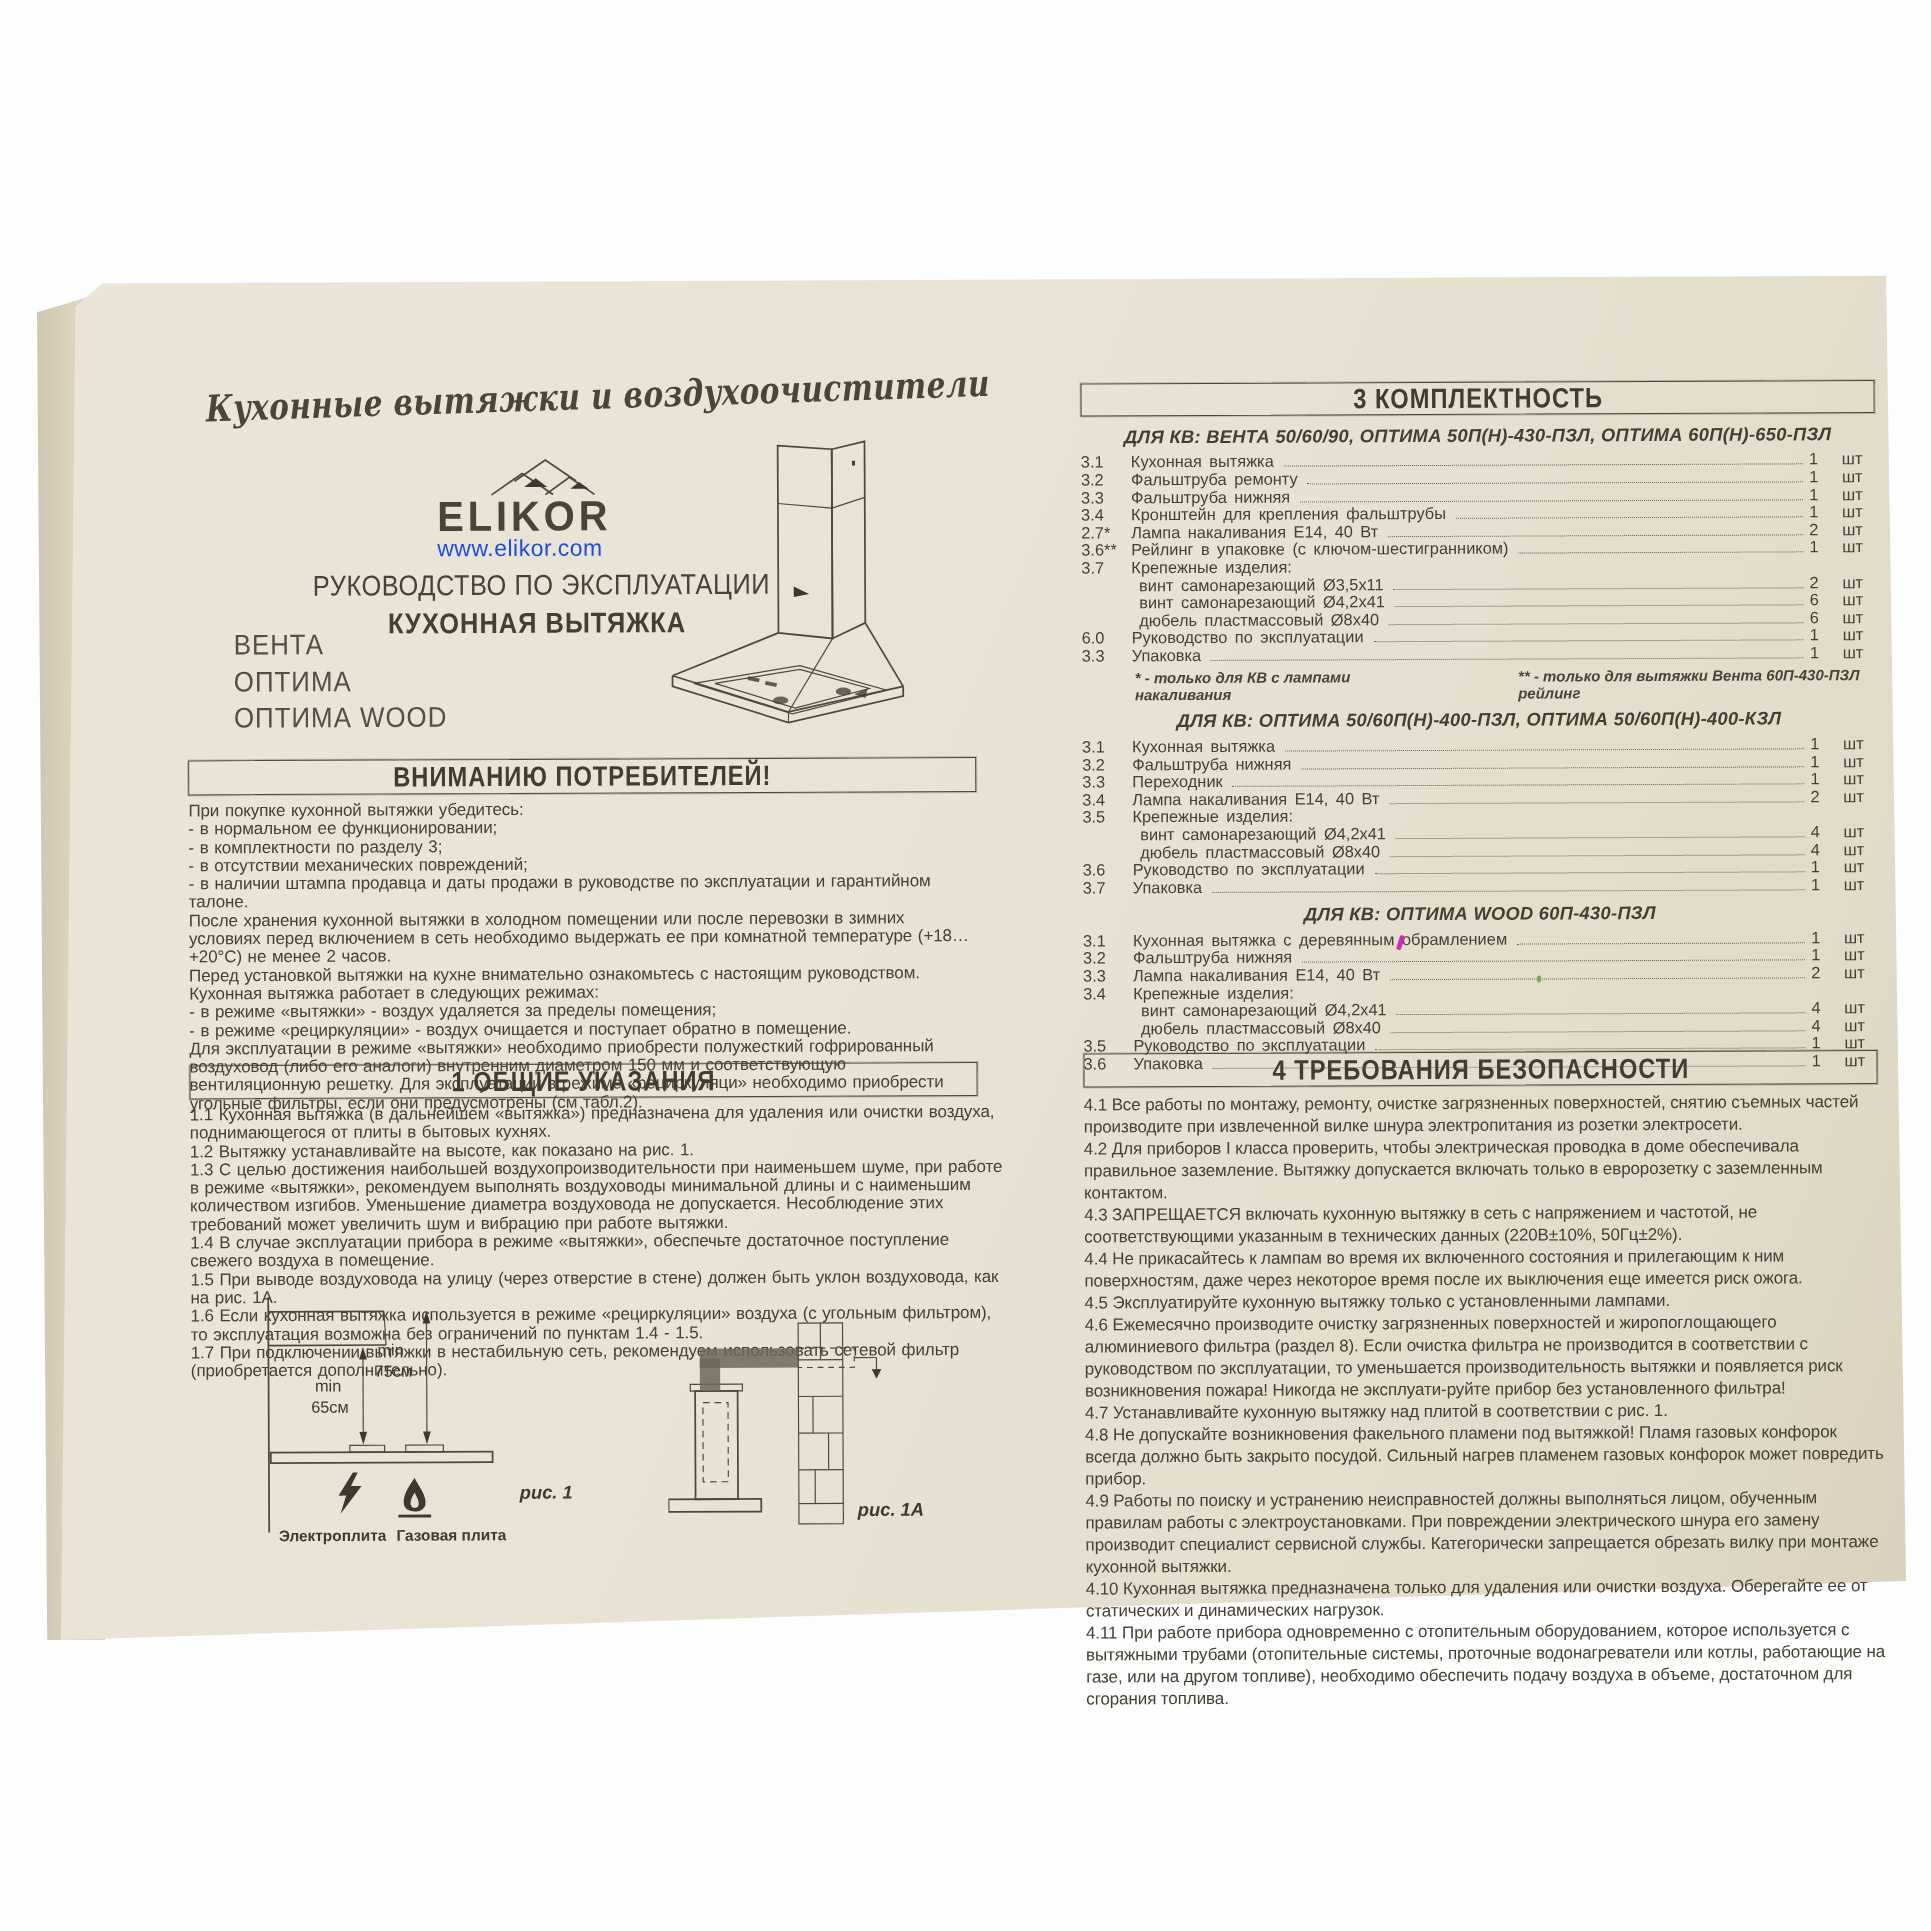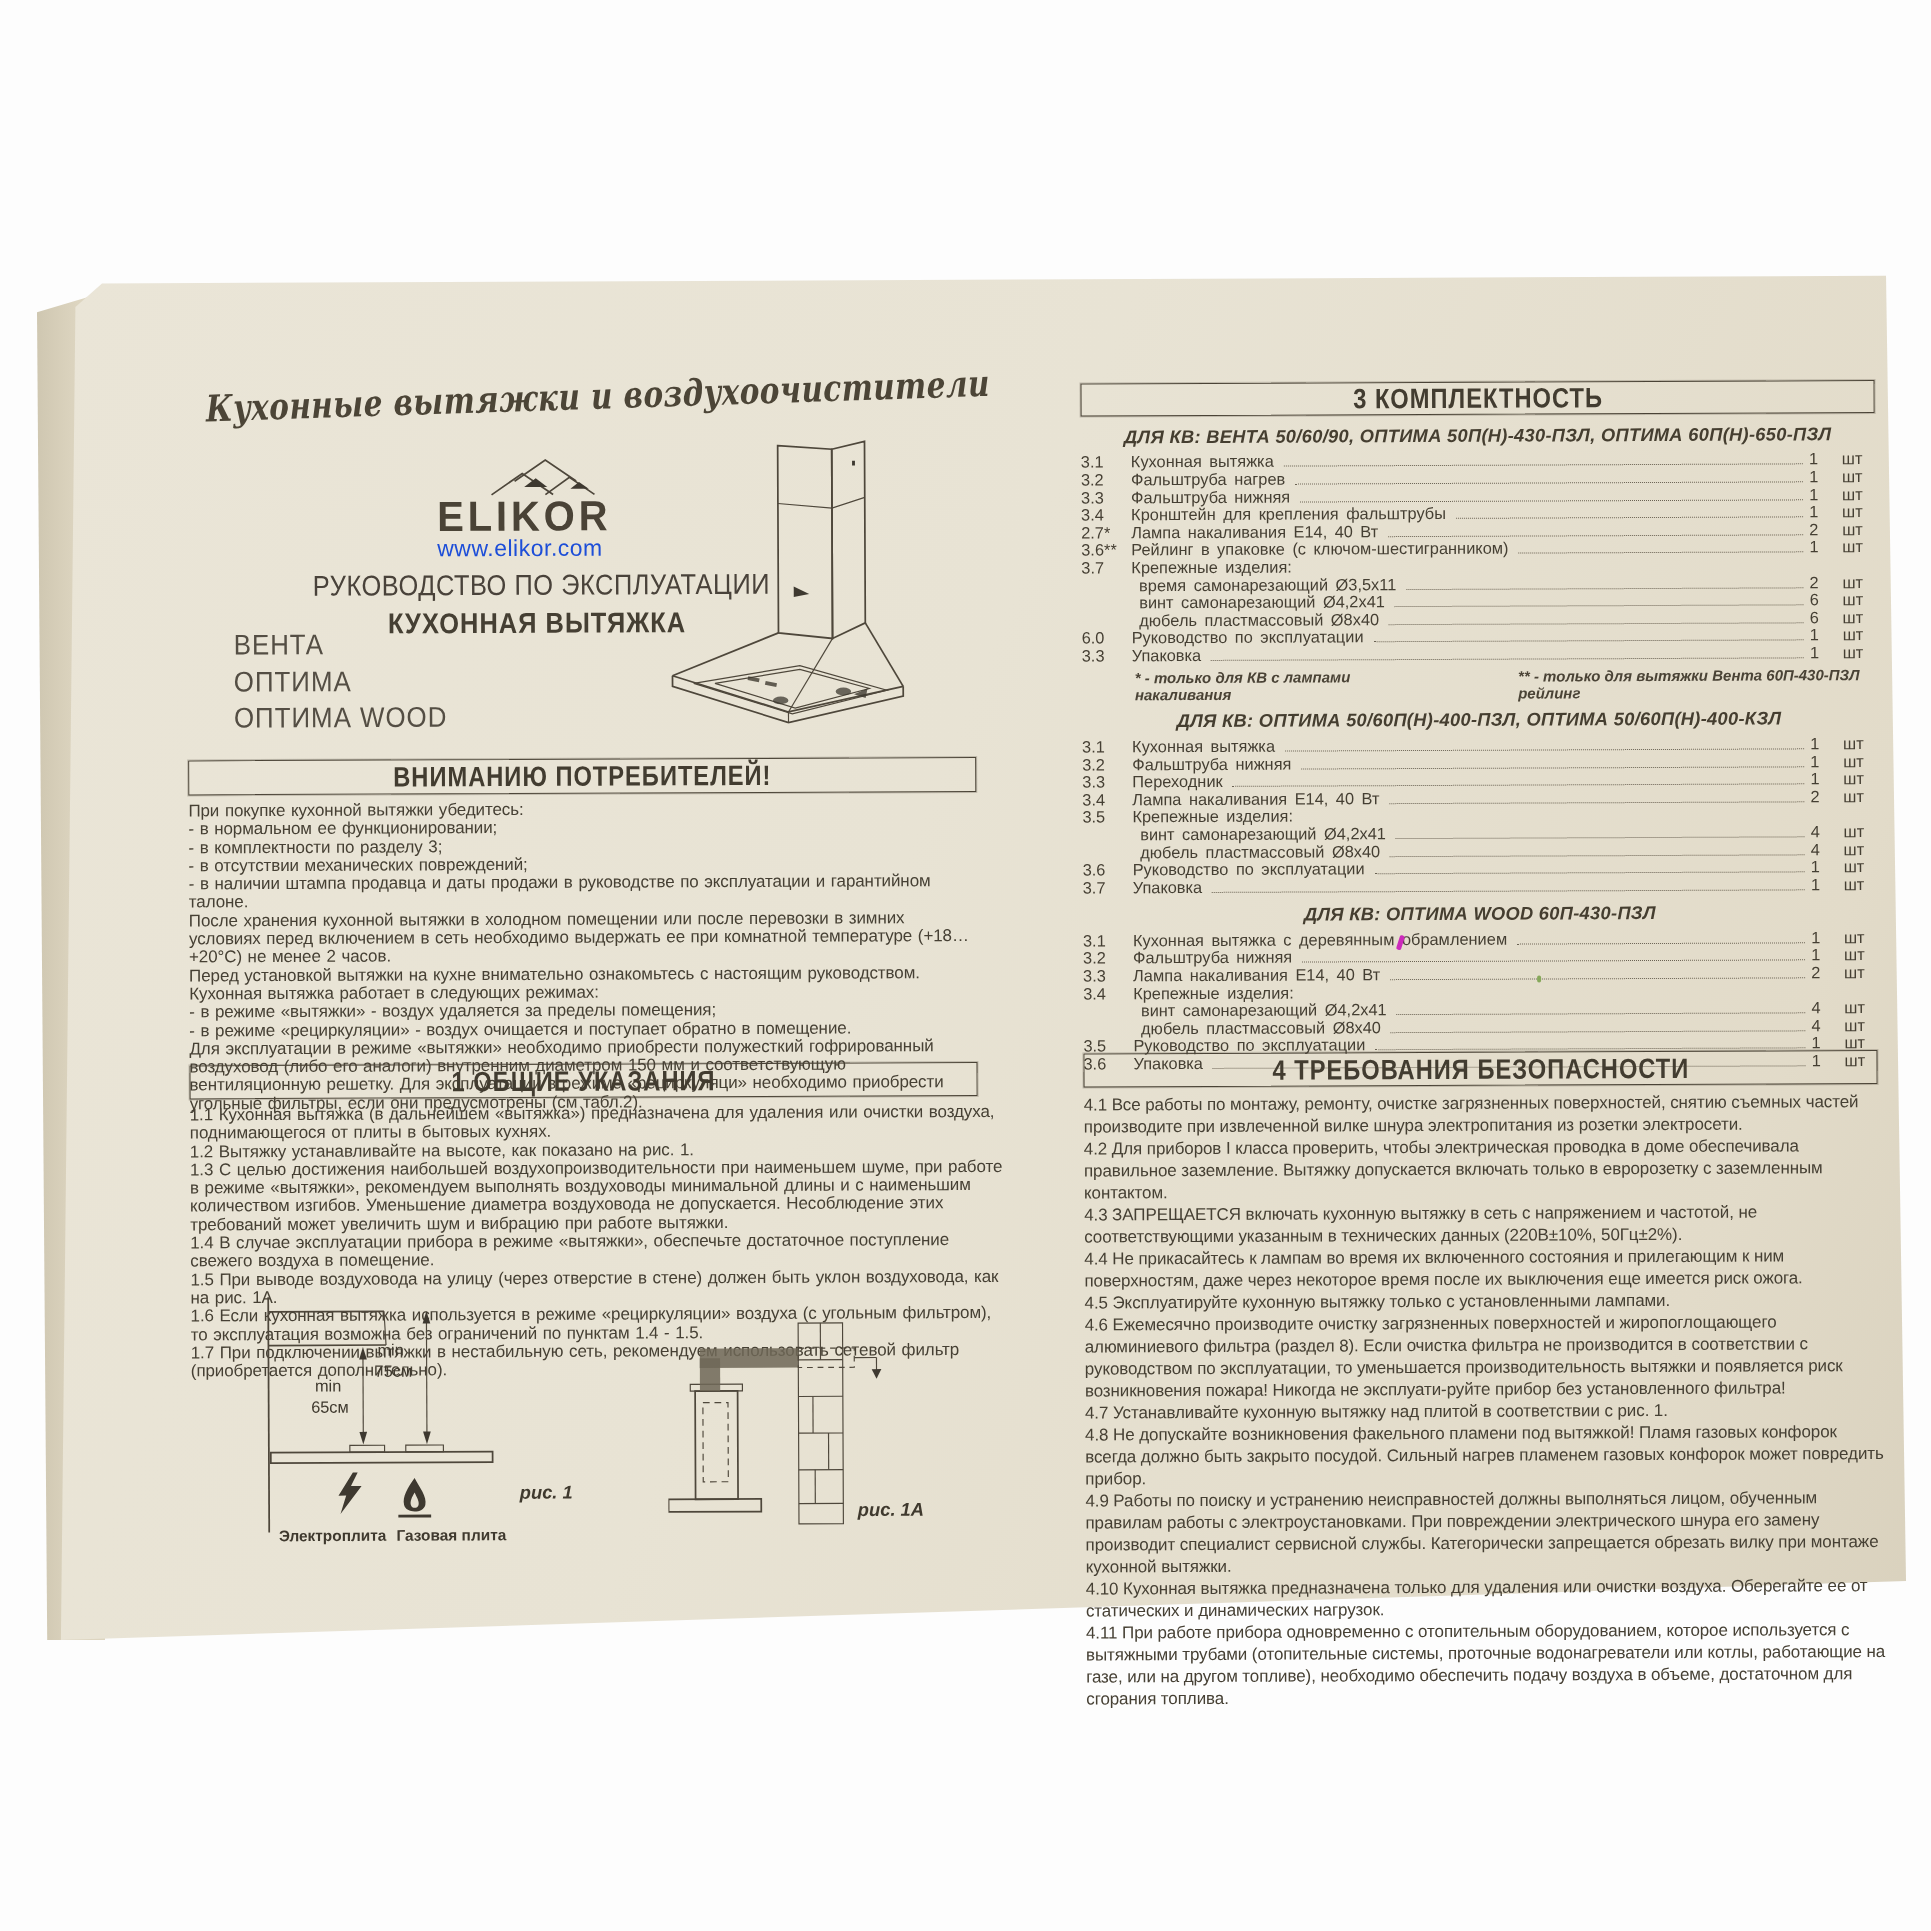--- a/index.html
+++ b/index.html
@@ -222,21 +222,21 @@
         <div class="c-header">ДЛЯ КВ:  ВЕНТА 50/60/90, ОПТИМА 50П(Н)-430-ПЗЛ, ОПТИМА 60П(Н)-650-ПЗЛ</div>
         <div class="c-row">
           <div class="c-num">3.1</div>
           <div class="c-label">Кухонная вытяжка</div>
           <div class="c-leader"></div>
           <div class="c-qty">1</div>
           <div class="c-unit">шт</div>
         </div>
         <div class="c-row">
           <div class="c-num">3.2</div>
-          <div class="c-label">Фальштруба нагрев</div>
+          <div class="c-label">Фальштруба ремонту</div>
           <div class="c-leader"></div>
           <div class="c-qty">1</div>
           <div class="c-unit">шт</div>
         </div>
         <div class="c-row">
           <div class="c-num">3.3</div>
           <div class="c-label">Фальштруба нижняя</div>
           <div class="c-leader"></div>
           <div class="c-qty">1</div>
           <div class="c-unit">шт</div>
@@ -261,21 +261,21 @@
           <div class="c-leader"></div>
           <div class="c-qty">1</div>
           <div class="c-unit">шт</div>
         </div>
         <div class="c-row">
           <div class="c-num">3.7</div>
           <div class="c-label">Крепежные изделия:</div>
         </div>
         <div class="c-row indent">
           <div class="c-num"></div>
-          <div class="c-label">время самонарезающий Ø3,5х11</div>
+          <div class="c-label">винт самонарезающий Ø3,5х11</div>
           <div class="c-leader"></div>
           <div class="c-qty">2</div>
           <div class="c-unit">шт</div>
         </div>
         <div class="c-row indent">
           <div class="c-num"></div>
           <div class="c-label">винт самонарезающий Ø4,2х41</div>
           <div class="c-leader"></div>
           <div class="c-qty">6</div>
           <div class="c-unit">шт</div>

